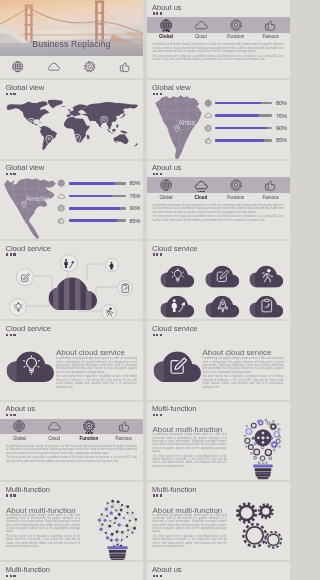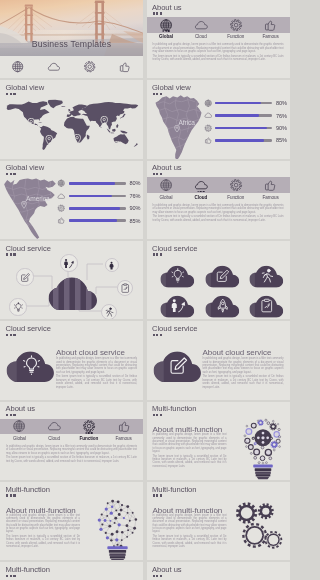--- a/index.html
+++ b/index.html
@@ -95,21 +95,21 @@
  <path d="M0 34.2 L143 33.6 L143 35.4 L0 36.0Z" fill="#b4886a" opacity=".36"></path>
  <path d="M0 42 C 24 41.5, 70 39.5, 143 38 L143 42 L0 44Z" fill="#9d9aa4" opacity=".55"></path>
  <path d="M0 26 C 12 29, 22 34, 28 43 L0 43Z" fill="#ddd7d2" opacity=".9"></path>
  <path d="M0 33 C 9 34, 17 38, 23 45 L0 45Z" fill="#c6c0be" opacity=".85"></path>
  <path d="M112 34 C 122 38, 132 43, 143 44 L143 56 L104 56Z" fill="#b78b72" opacity=".72"></path>
  <path d="M123 31 C 131 36, 138 41, 143 43 L143 33Z" fill="#ce9f82" opacity=".55"></path>
  <rect y="43" width="143" height="13" fill="url(#sea)" opacity=".78"></rect>
  <rect y="48" width="143" height="8" fill="#9b98a2" opacity=".45"></rect>
  <rect width="143" height="56" fill="#efe9e6" opacity=".2"></rect>
 </svg></div>
-      <div style="position: absolute; left: 0px; top: 39.2px; width: 143px; text-align: center; font-size: 8.7px; color: rgb(76, 68, 83); font-family: &quot;Liberation Sans&quot;, sans-serif; letter-spacing: 0.12px; opacity: 0.92;">Business Templates</div>
+      <div style="position: absolute; left: 0px; top: 39.2px; width: 143px; text-align: center; font-size: 8.7px; color: rgb(76, 68, 83); font-family: &quot;Liberation Sans&quot;, sans-serif; letter-spacing: 0.12px; opacity: 0.92;">Business Replacing</div>
       <div class="hero-band"></div>
       <div class="hero-icons">
         <div style="display: flex; align-items: center; justify-content: center; width: 14px; height: 14px;">
           <svg viewBox="0 0 24 24" width="13.4" height="13.4" fill="none" stroke="#564d60" stroke-width="1.25">
    <circle cx="12" cy="12" r="9.1"></circle>
    <ellipse cx="12" cy="12" rx="4.1" ry="9.1"></ellipse>
    <path d="M3.3 8.6h17.4M3.3 15.4h17.4M2.9 12h18.2M12 2.9v18.2"></path>
           </svg>
         </div>
         <div style="display: flex; align-items: center; justify-content: center; width: 14px; height: 14px;">

